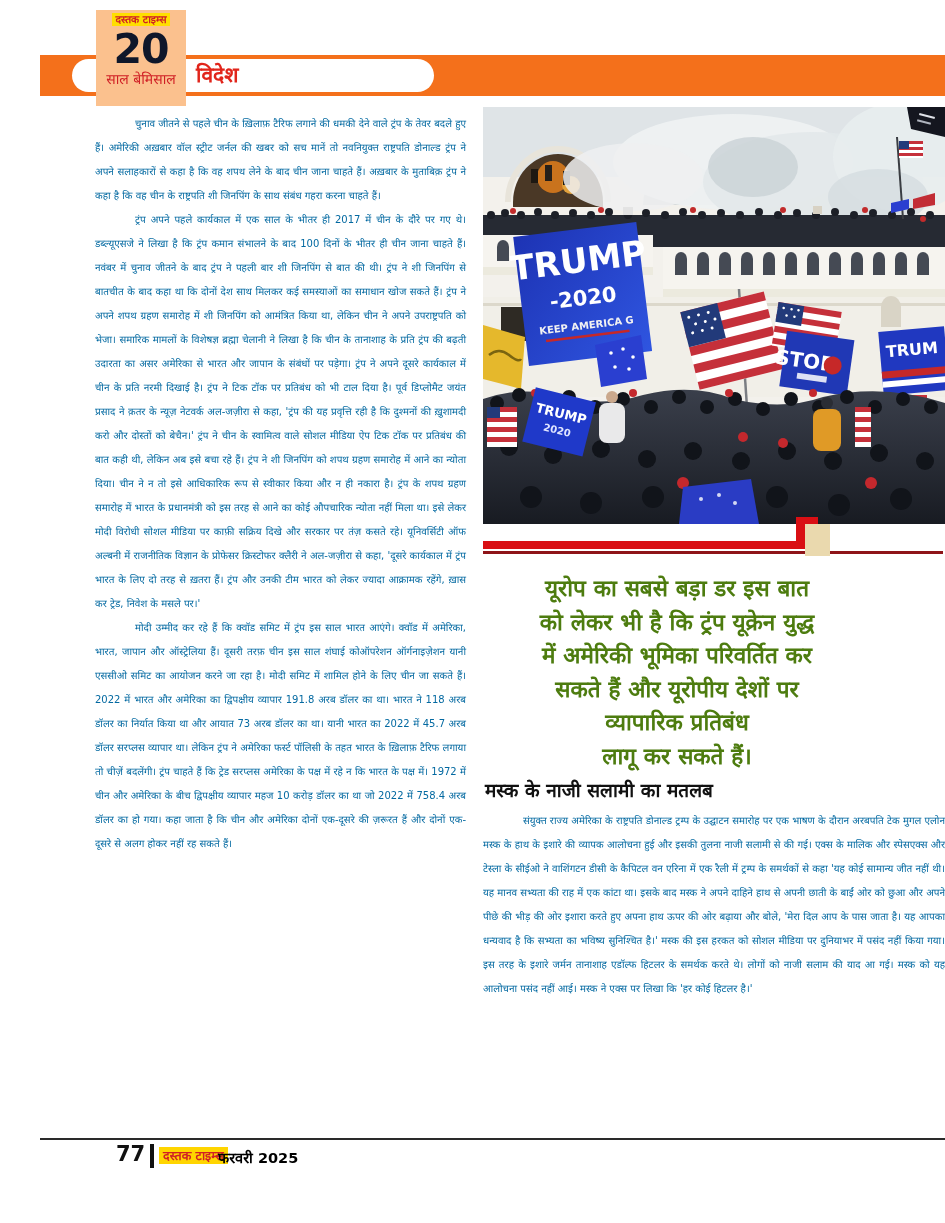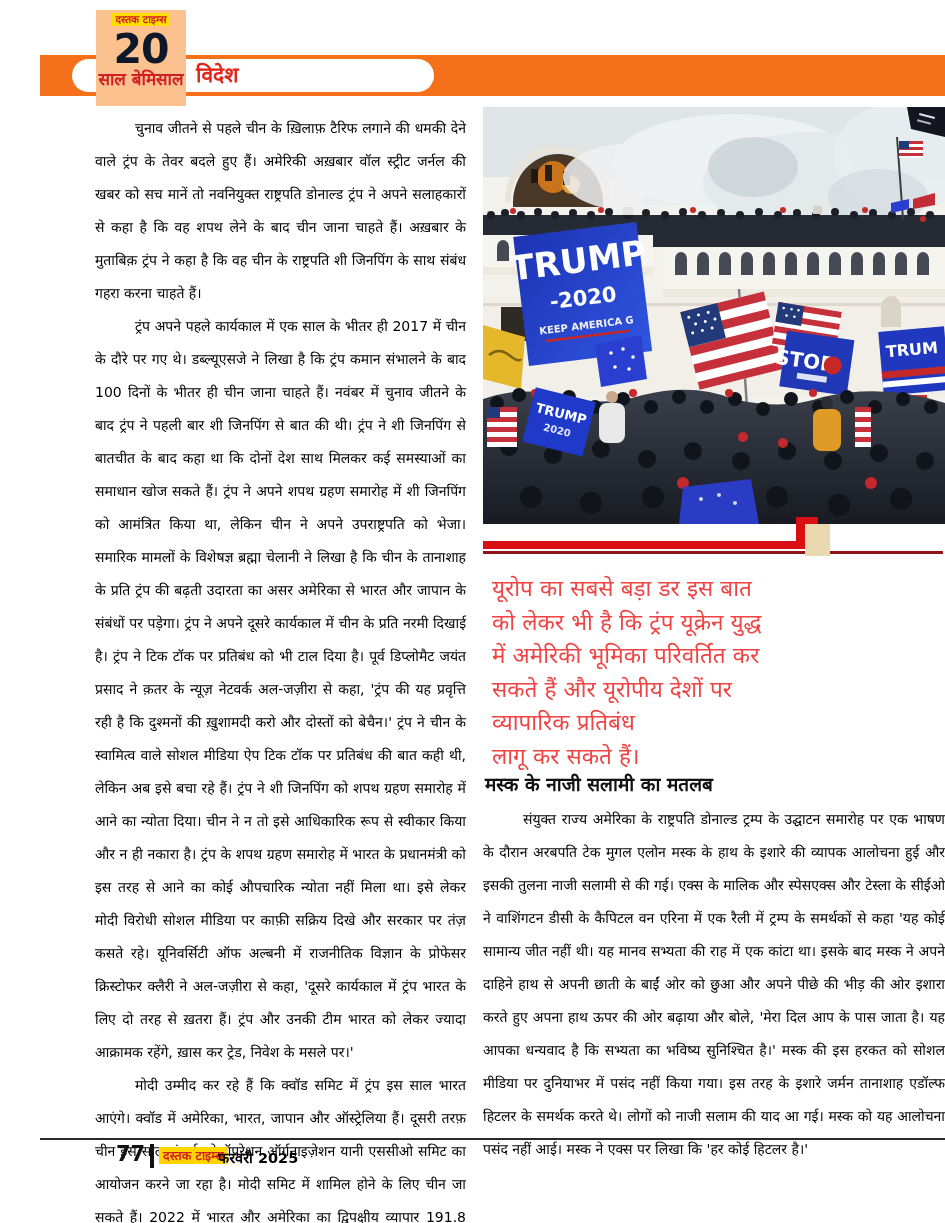--- a/index.html
+++ b/index.html
@@ -8,42 +8,42 @@
          font-family:"DejaVu Sans","Liberation Sans",sans-serif; color:#1c1c1c; }
 
   
   .band { position:absolute; left:40px; top:55px; width:905px; height:41px; background:#F4701B; }
   .pill { position:absolute; left:72px; top:59px; width:362px; height:33px; background:#ffffff; border-radius:17px; }
   .logo-box { position:absolute; left:96px; top:10px; width:90px; height:96px; background:#FBC18E;
               display:flex; flex-direction:column; align-items:center; justify-content:flex-start; }
   .logo-strip { margin-top:3px; background:#FFDE00; color:#D02025; font-weight:bold; font-size:10.5px;
                 line-height:13px; padding:0 3px; white-space:nowrap; }
   .logo-20 { font-size:41px; font-weight:bold; color:#0f172a; line-height:46px; letter-spacing:-1px; }
-  .logo-tag { color:#D02025; font-weight:bold; font-size:17px; line-height:15px; white-space:nowrap; }
+  .logo-tag { color:#D02025; font-weight:normal; font-size:14px; line-height:15px; white-space:nowrap; }
   .section-label { position:absolute; left:196px; top:60px; font-size:21px; font-weight:bold; color:#E1251B; }
 
   
   .col-left { position:absolute; left:95px; top:112px; width:371px; }
   .article-heading { font-size:19px; font-weight:bold; color:#111; margin:0 0 5px 18px; }
-  .body-p { font-size:14px; line-height:33px; text-align:justify; text-indent:40px; color:#000000; }
+  .body-p { font-size:10px; line-height:24px; text-align:justify; text-indent:40px; color:#0369a1; }
 
   .photo-wrap { position:absolute; left:483px; top:107px; width:462px; height:417px; overflow:hidden; }
 
   
   .rib-line { position:absolute; left:483px; top:551px; width:460px; height:3px; background:#8E1418; }
   .rib-bar  { position:absolute; left:483px; top:541px; width:335px; height:8px; background:#D90F14; }
   .rib-vert { position:absolute; left:796px; top:517px; width:22px; height:32px; background:#D90F14; }
   .rib-beige{ position:absolute; left:805px; top:524px; width:25px; height:32px; background:#EAD9AE; }
 
   .pull-quote { position:absolute; left:492px; top:572px; width:370px;
-                font-size:22.5px; line-height:33.5px; font-weight:400; color:#ef4444;
-                white-space:pre-line; }
+                font-size:22.5px; line-height:33.5px; font-weight:700; color:#4d7c0f;
+                white-space:pre-line;text-align:center; }
 
   .col-right-text { position:absolute; left:483px; top:766px; width:462px; }
-  .article-heading-2 { font-size:19px; font-weight:bold; color:#111; margin:5px 0 6px 2px; }
+  .article-heading-2 { font-size:19px; font-weight:bold; color:#111; margin:11px 0 6px 2px; }
 
   
   .footer-rule { position:absolute; left:40px; top:1138px; width:905px; height:2px; background:#2a2a2a; }
   .footer-page { position:absolute; left:116px; top:1142px; font-size:21px; font-weight:bold; color:#111; }
   .footer-bar  { position:absolute; left:150px; top:1144px; width:4px; height:24px; background:#111; }
   .footer-logo { position:absolute; left:159px; top:1147px; background:#FFD500; color:#D02025;
                  font-weight:bold; font-size:12.5px; line-height:17px; padding:0 4px; white-space:nowrap; }
   .footer-date { position:absolute; left:218px; top:1147px; font-size:14.5px; font-weight:bold; color:#000000; }
 </style>
 </head>

